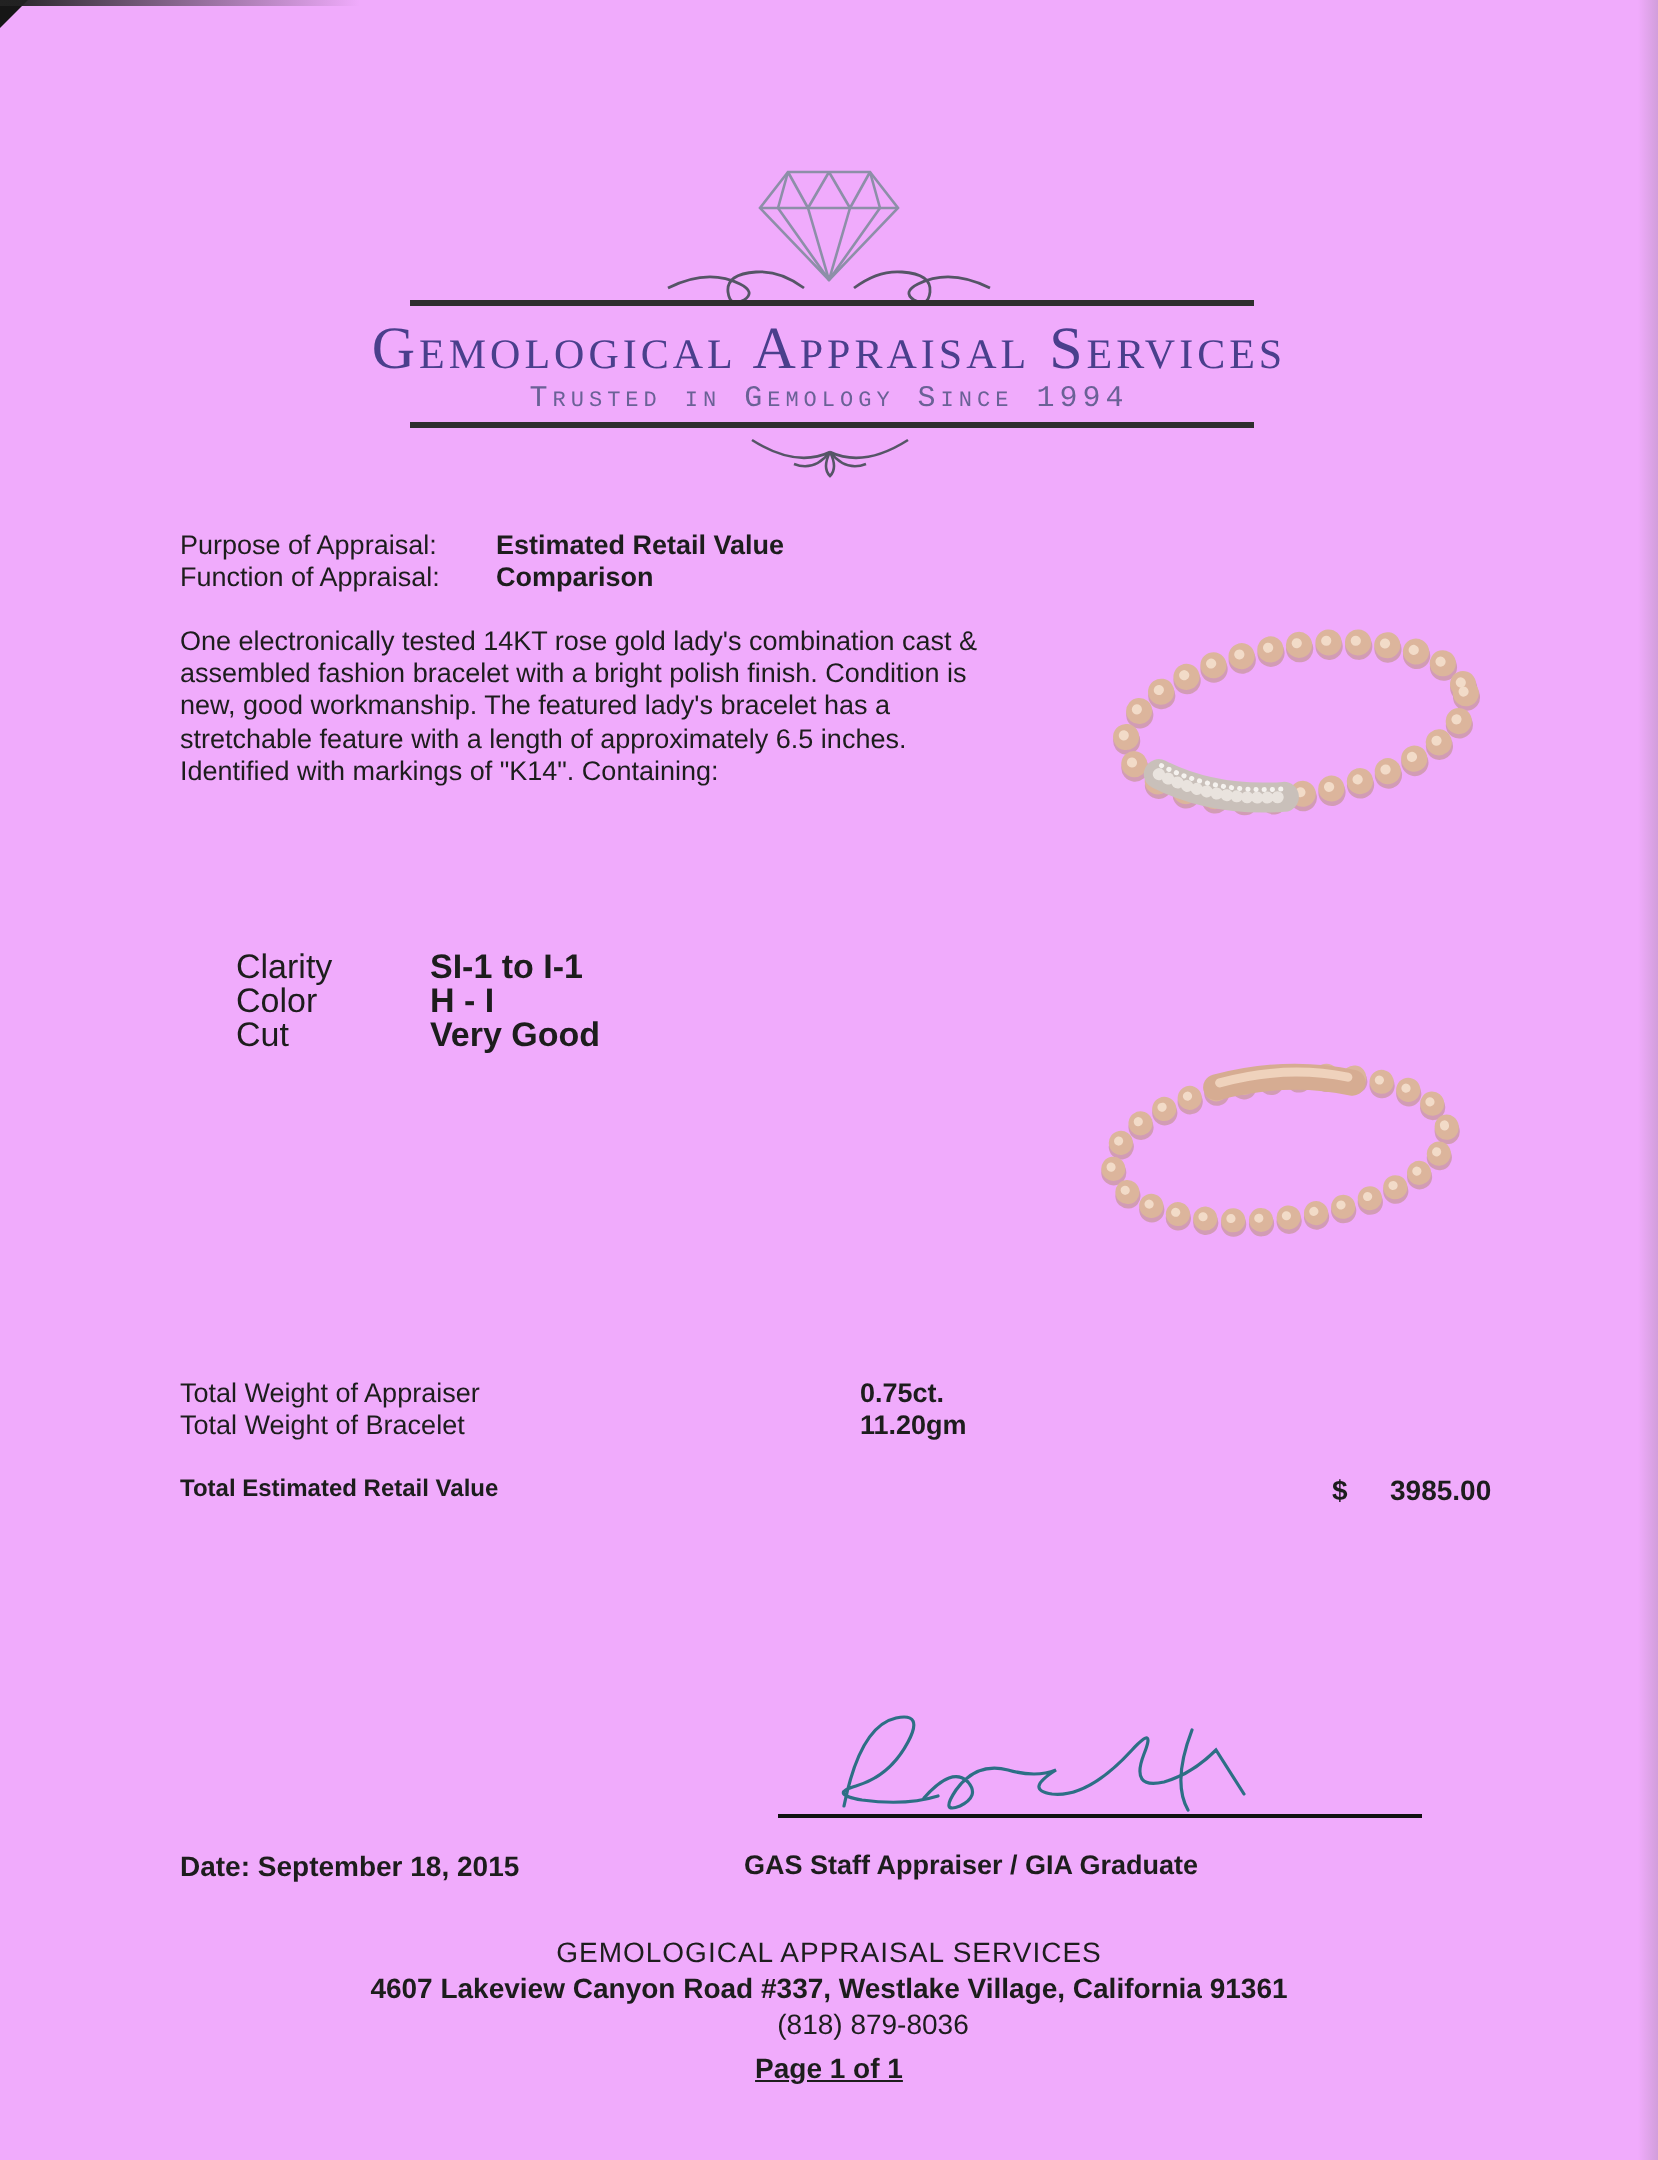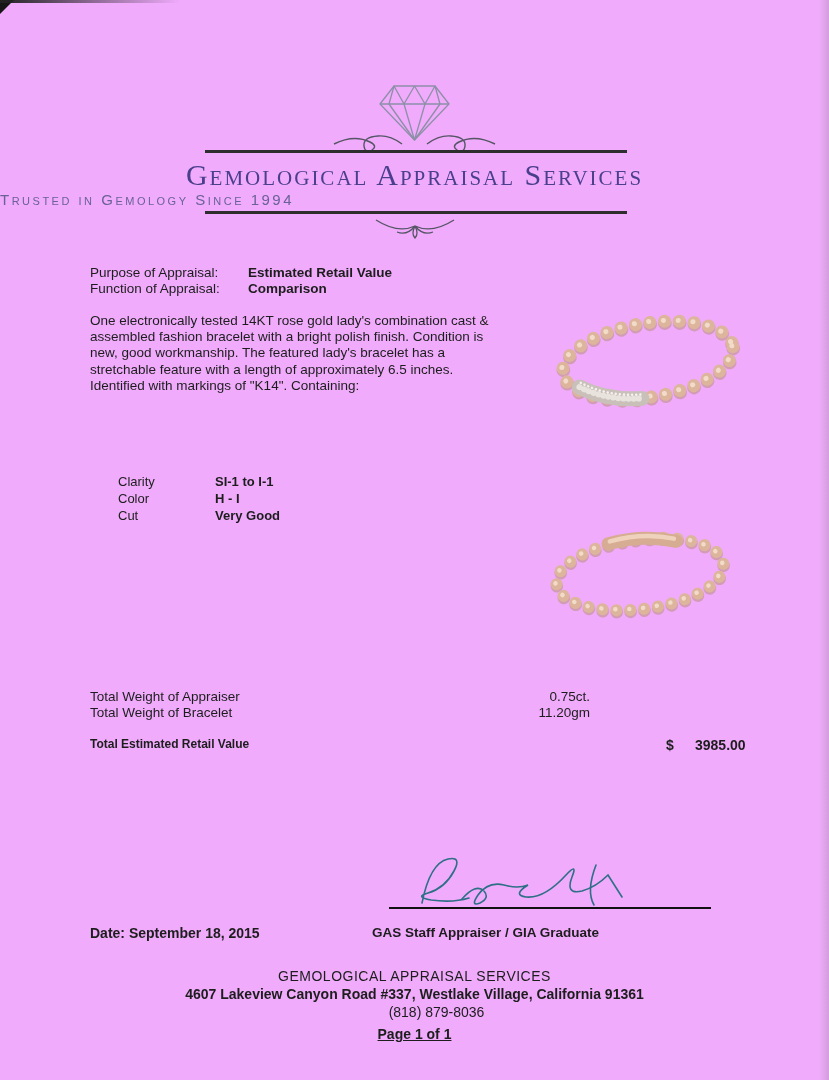--- a/index.html
+++ b/index.html
@@ -36,40 +36,41 @@
   .org-title {
     position: absolute; left: 0; top: 158px; width: 829px;
     text-align: center;
     font-family: "Liberation Serif", serif;
     font-variant: small-caps;
     font-size: 30px; letter-spacing: 2px;
     color: #4a3f8c;
   }
   .org-tagline {
     position: absolute; left: 0; top: 191px; width: 829px;
-    font-family: Liberation Sans, sans-serif;
+    text-align: center;
+    font-family: Liberation Mono, monospace;
     font-variant: small-caps;
     font-size: 15px; letter-spacing: 2.5px;
     color: #6a6196;
   }
   .flourish { position: absolute; }
 
   
   .label-row { position: absolute; left: 90px; font-size: 13.5px; }
   .label-col { display: inline-block; width: 158px; }
   .bold { font-weight: bold; }
   .para {
     position: absolute; left: 90px; width: 402px;
     font-size: 13.5px; line-height: 16.2px;
   }
-  .grade-row { position: absolute; left: 118px; font-size: 13px; }
+  .grade-row { position: absolute; left: 118px; font-size: 17px; }
   .grade-label { display: inline-block; width: 97px; }
 
   .totals-label { position: absolute; left: 90px; font-size: 13.5px; }
-  .totals-value { position: absolute; left: 430px; width: 160px; text-align: right; font-size: 13.5px; font-weight: normal; }
+  .totals-value { position: absolute; left: 430px; width: 160px; text-align: left; font-size: 13.5px; font-weight: bold; }
 
   .retail-label { position: absolute; left: 90px; top: 737px; font-size: 12px; font-weight: bold; }
   .retail-currency { position: absolute; left: 666px; top: 737px; font-size: 14px; font-weight: bold; }
   .retail-value { position: absolute; left: 695px; top: 737px; font-size: 14px; font-weight: bold; }
 
   
   .bracelet-top { position: absolute; left: 548px; top: 308px; }
   .bracelet-bottom { position: absolute; left: 540px; top: 524px; }
 
   

